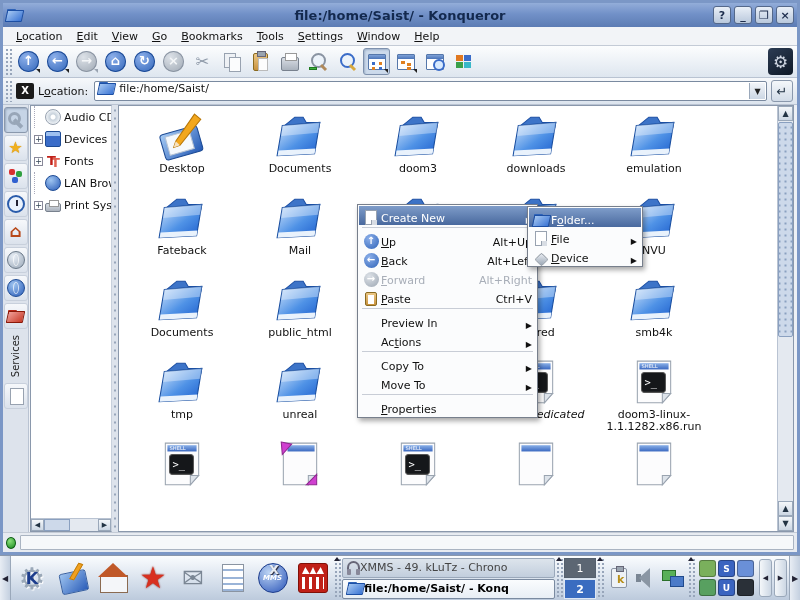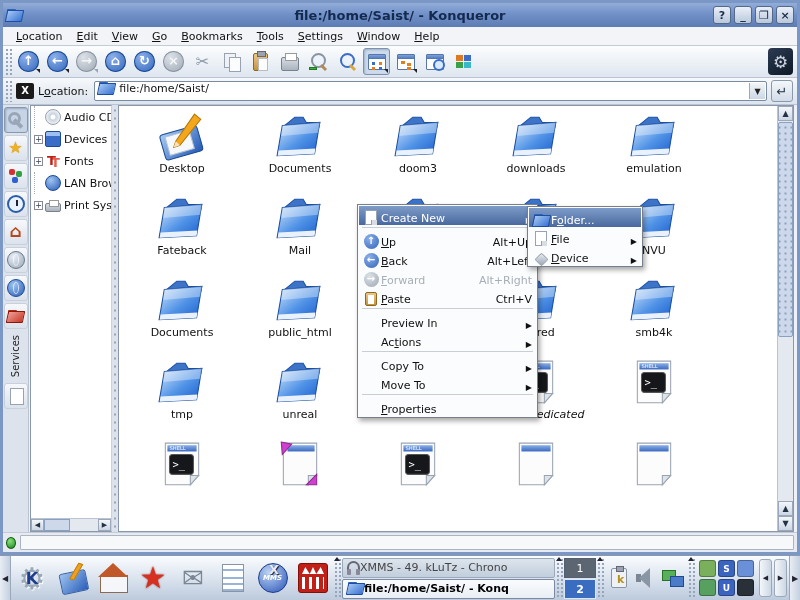--- a/index.html
+++ b/index.html
@@ -534,20 +534,21 @@
             <div class="cell">
               <svg viewBox="0 0 48 48" class="fsvg">
                 <use href="#s-shell"></use>
               </svg>
               <div class="flabel italic">doom3-dedicated</div>
             </div>
             <div class="cell">
               <svg viewBox="0 0 48 48" class="fsvg">
                 <use href="#s-shell"></use>
               </svg>
+              <div class="flabel">doom3-linux-1.1.1282.x86.run</div>
             </div>
             <div class="cell">
               <svg viewBox="0 0 48 48" class="fsvg">
                 <use href="#s-shell"></use>
               </svg>
               <div class="flabel"></div>
             </div>
             <div class="cell">
               <svg viewBox="0 0 48 48" class="fsvg">
                 <use href="#s-pagepink"></use>

